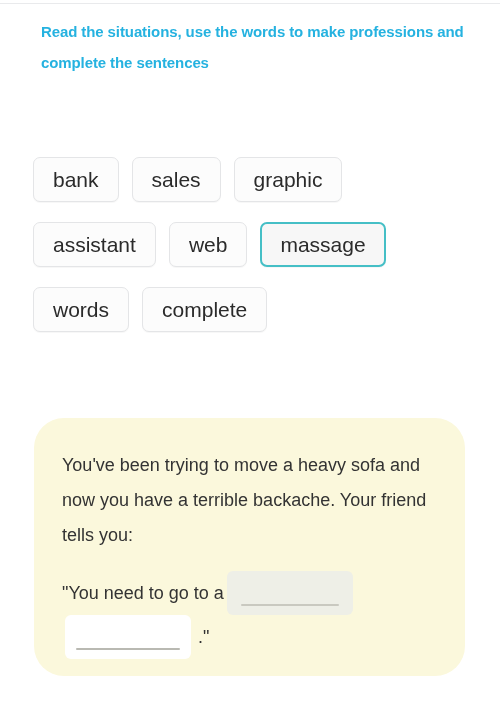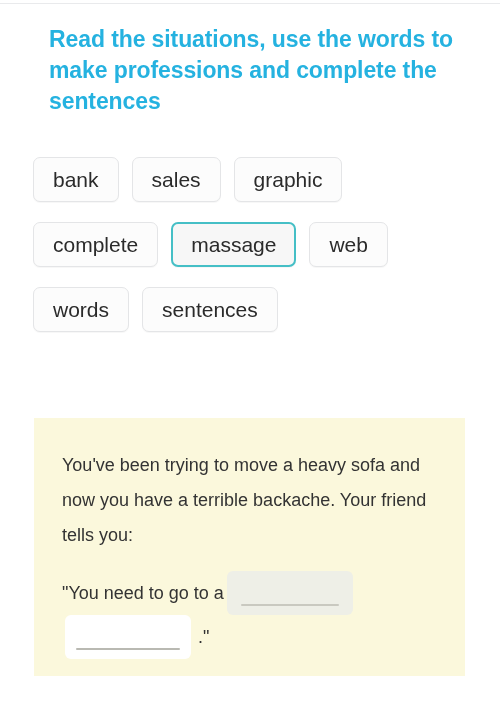--- a/index.html
+++ b/index.html
@@ -32,22 +32,22 @@
     height: 702px;
     box-sizing: border-box;
     padding: 0;
   }
 
   .task-title {
     position: absolute;
     left: 33px;
     top: 8px;
     width: 440px;
-    margin: 16px;
-    font-size: 23px;
+    margin: 8px;
+    font-size: 15px;
     line-height: 31px;
     font-weight: bold;
     color: #25b2e0;
     letter-spacing: -0.1px;
   }
 
   .word-bank {
     position: absolute;
     left: 33px;
     top: 157px;
@@ -85,20 +85,21 @@
 
   .exercise-card {
     position: absolute;
     left: 34px;
     top: 418px;
     width: 431px;
     height: 258px;
     box-sizing: border-box;
     background: #fbf8dc;
     padding: 30px 28px 0 28px;
+    border-radius: 30px;
   }
 
   .scenario-text {
     margin: 0;
     font-size: 18px;
     line-height: 35px;
     color: #333333;
     max-width: 372px;
   }
 
@@ -168,25 +169,25 @@
 <div class="page">
 
   <div class="top-divider"></div>
 
   <h1 class="task-title">Read the situations, use the words to make professions and complete the sentences</h1>
 
   <div class="word-bank">
       <div class="word-chip">bank</div>
       <div class="word-chip">sales</div>
       <div class="word-chip">graphic</div>
+      <div class="word-chip">assistant</div>
+      <div class="word-chip">web</div>
+      <div class="word-chip selected">massage</div>
+      <div class="word-chip">words</div>
       <div class="word-chip">complete</div>
-      <div class="word-chip selected">massage</div>
-      <div class="word-chip">web</div>
-      <div class="word-chip">words</div>
-      <div class="word-chip">sentences</div>
     </div>
 
   <div class="exercise-card">
     <p class="scenario-text">You've been trying to move a heavy sofa and now you have a terrible backache. Your friend tells you:</p>
 
     <div class="answer-line">
       <span class="answer-text">"You need to go to a</span>
 
       <span class="blank tinted">
         <span class="rule"></span>

